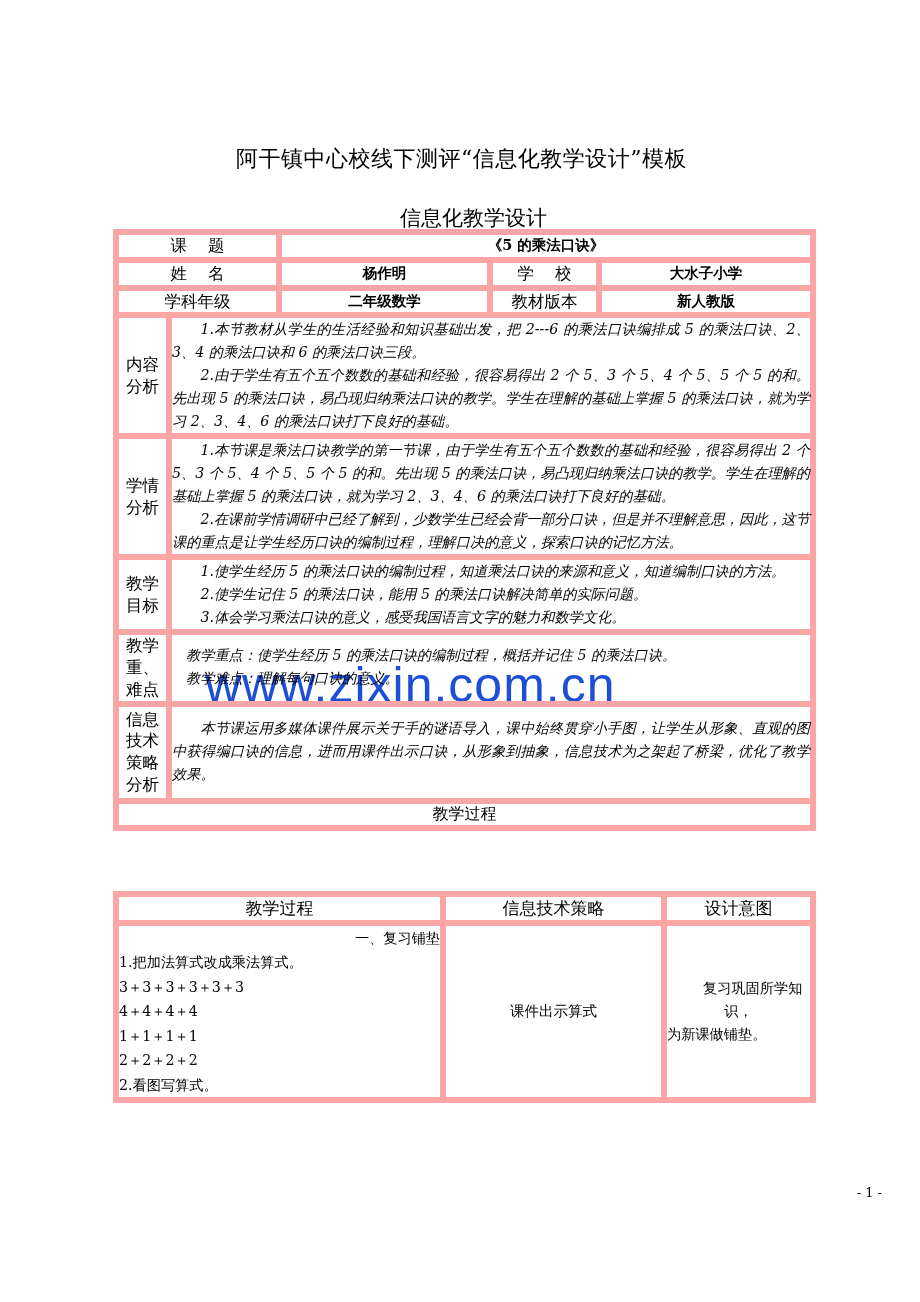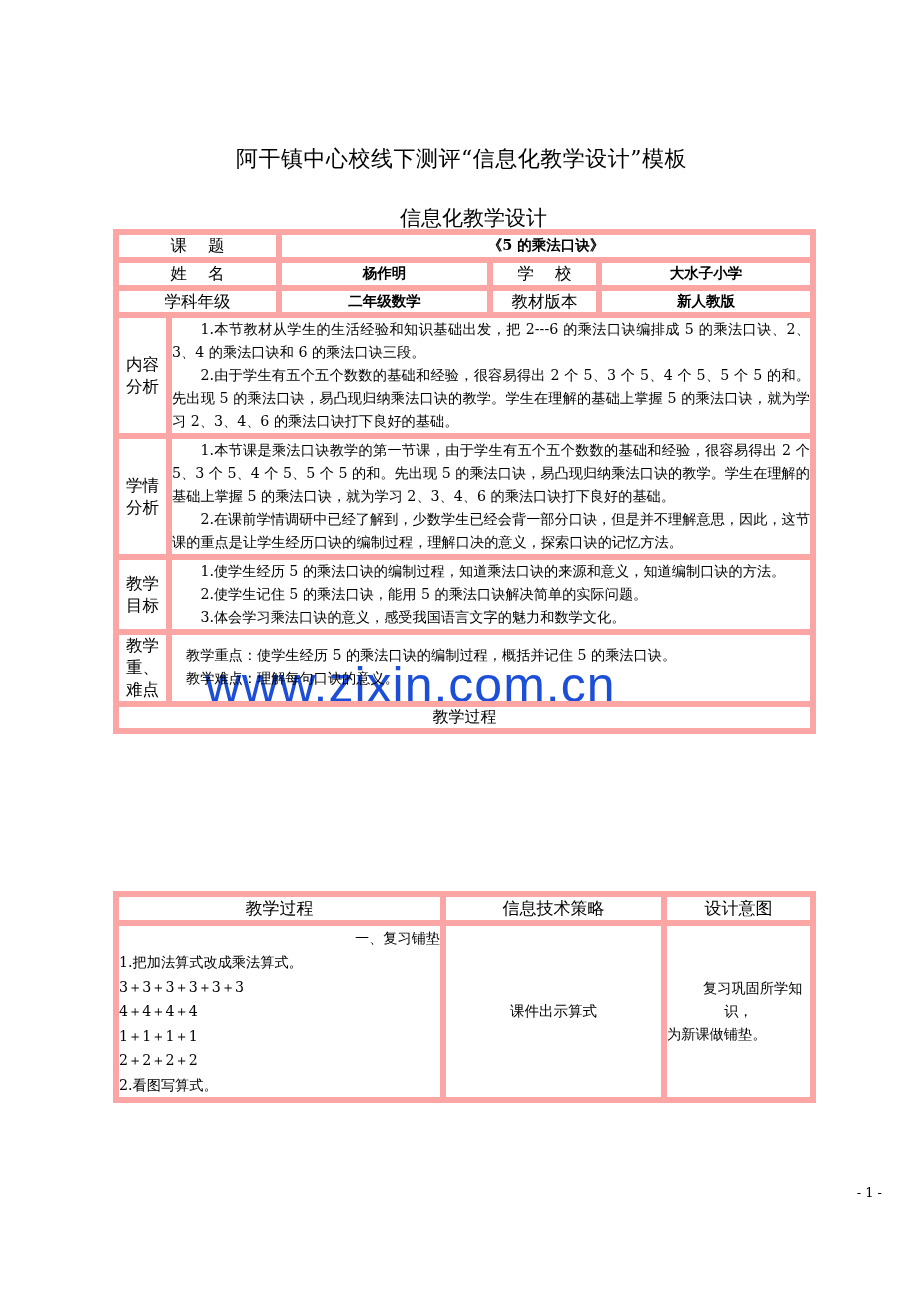--- a/index.html
+++ b/index.html
@@ -106,20 +106,21 @@
   .para {
     font-size: 14.2px;
     line-height: 1.62;
     text-align: justify;
     padding: 5px 7px 6px 7px;
     vertical-align: top;
   }
   .para p {
     margin: 0;
     padding: 0;
+    font-style: italic;
   }
   .para p.ind { text-indent: 2em; }
 
   .sec-title {
     text-align: center;
     font-size: 16px;
     padding: 4px 0 5px 0;
   }
   .col-head {
     text-align: center;
@@ -240,20 +241,31 @@
             <span style="white-space:pre-line">教学
 重、
 难点</span>
           </td>
           <td class="para" colspan="4" style="padding-top:9px;padding-bottom:10px;padding-left:14px">
             <p>教学重点：使学生经历 5 的乘法口诀的编制过程，概括并记住 5 的乘法口诀。</p>
             <p>教学难点：理解每句口诀的意义。</p>
           </td>
         </tr>
 
+        <tr>
+          <td class="lbl">
+            <span style="white-space:pre-line">信息
+技术
+策略
+分析</span>
+          </td>
+          <td class="para" colspan="4" style="padding-top:10px;padding-bottom:12px">
+            <p class="ind">本节课运用多媒体课件展示关于手的谜语导入，课中始终贯穿小手图，让学生从形象、直观的图中获得编口诀的信息，进而用课件出示口诀，从形象到抽象，信息技术为之架起了桥梁，优化了教学效果。</p>
+          </td>
+        </tr>
 
         <tr>
           <td class="sec-title" colspan="5">教学过程</td>
         </tr>
 
       </tbody>
     </table>
 
     <table class="main" style="top:891px">
       <colgroup>

